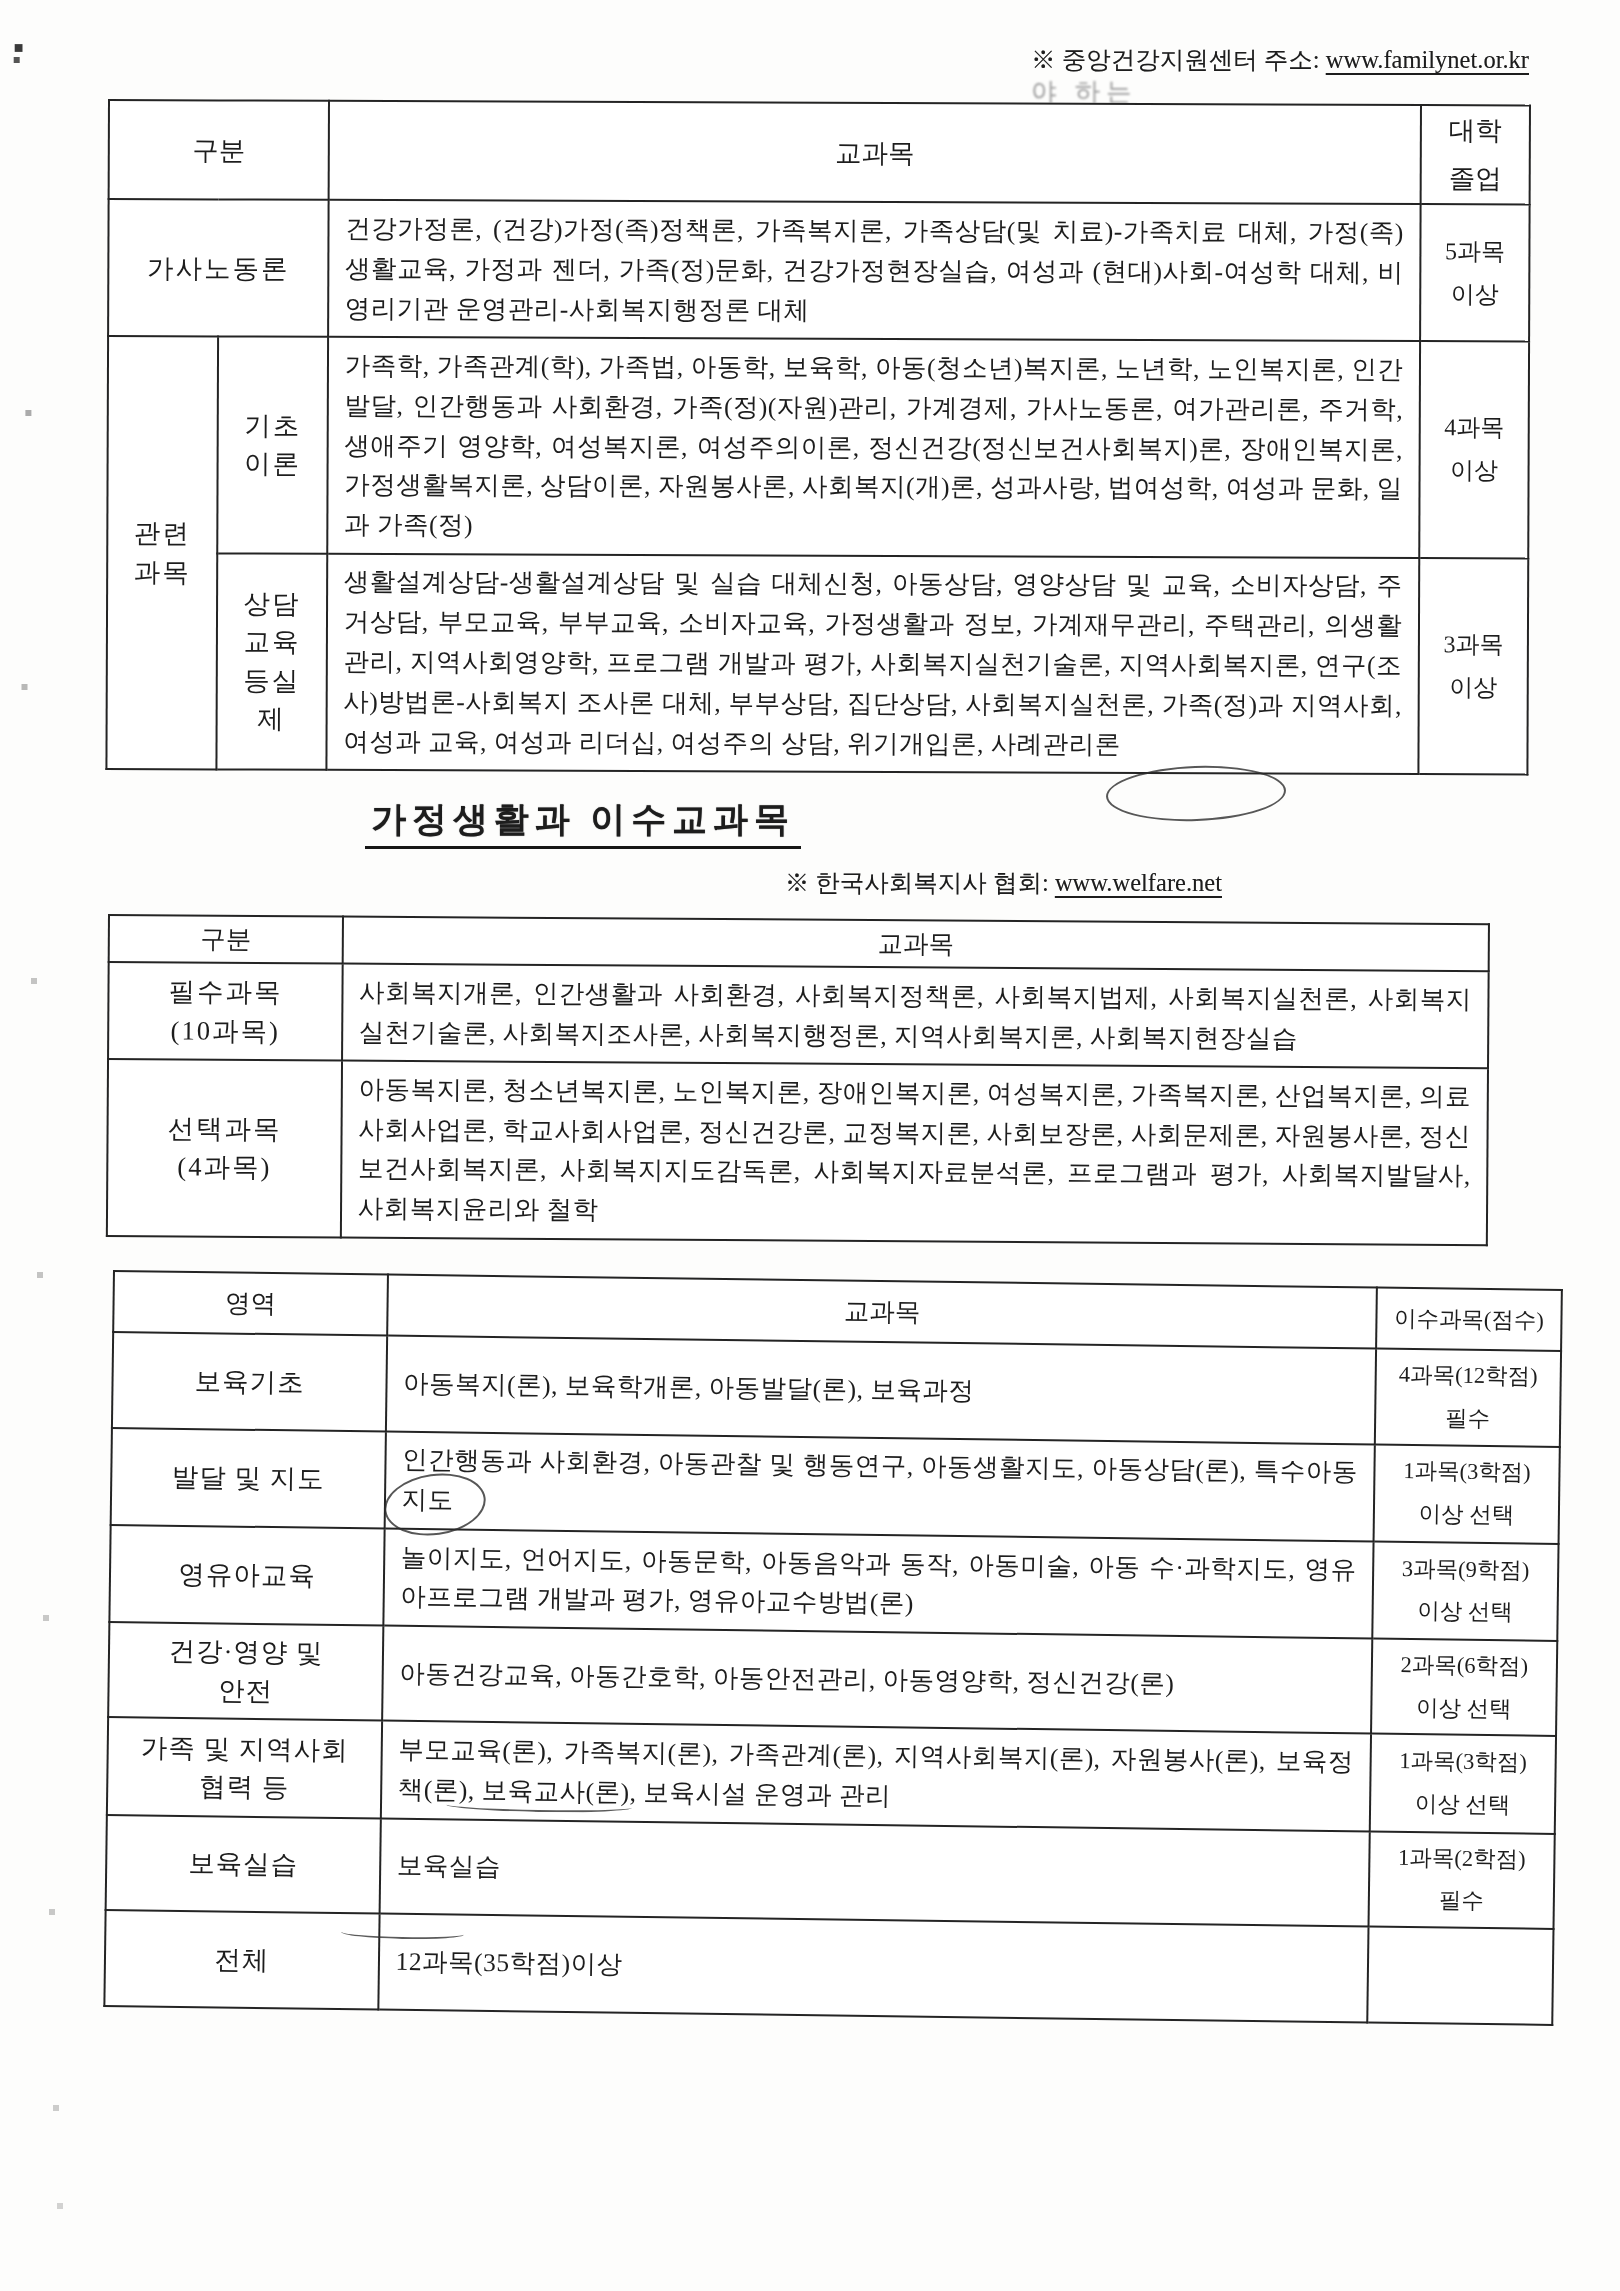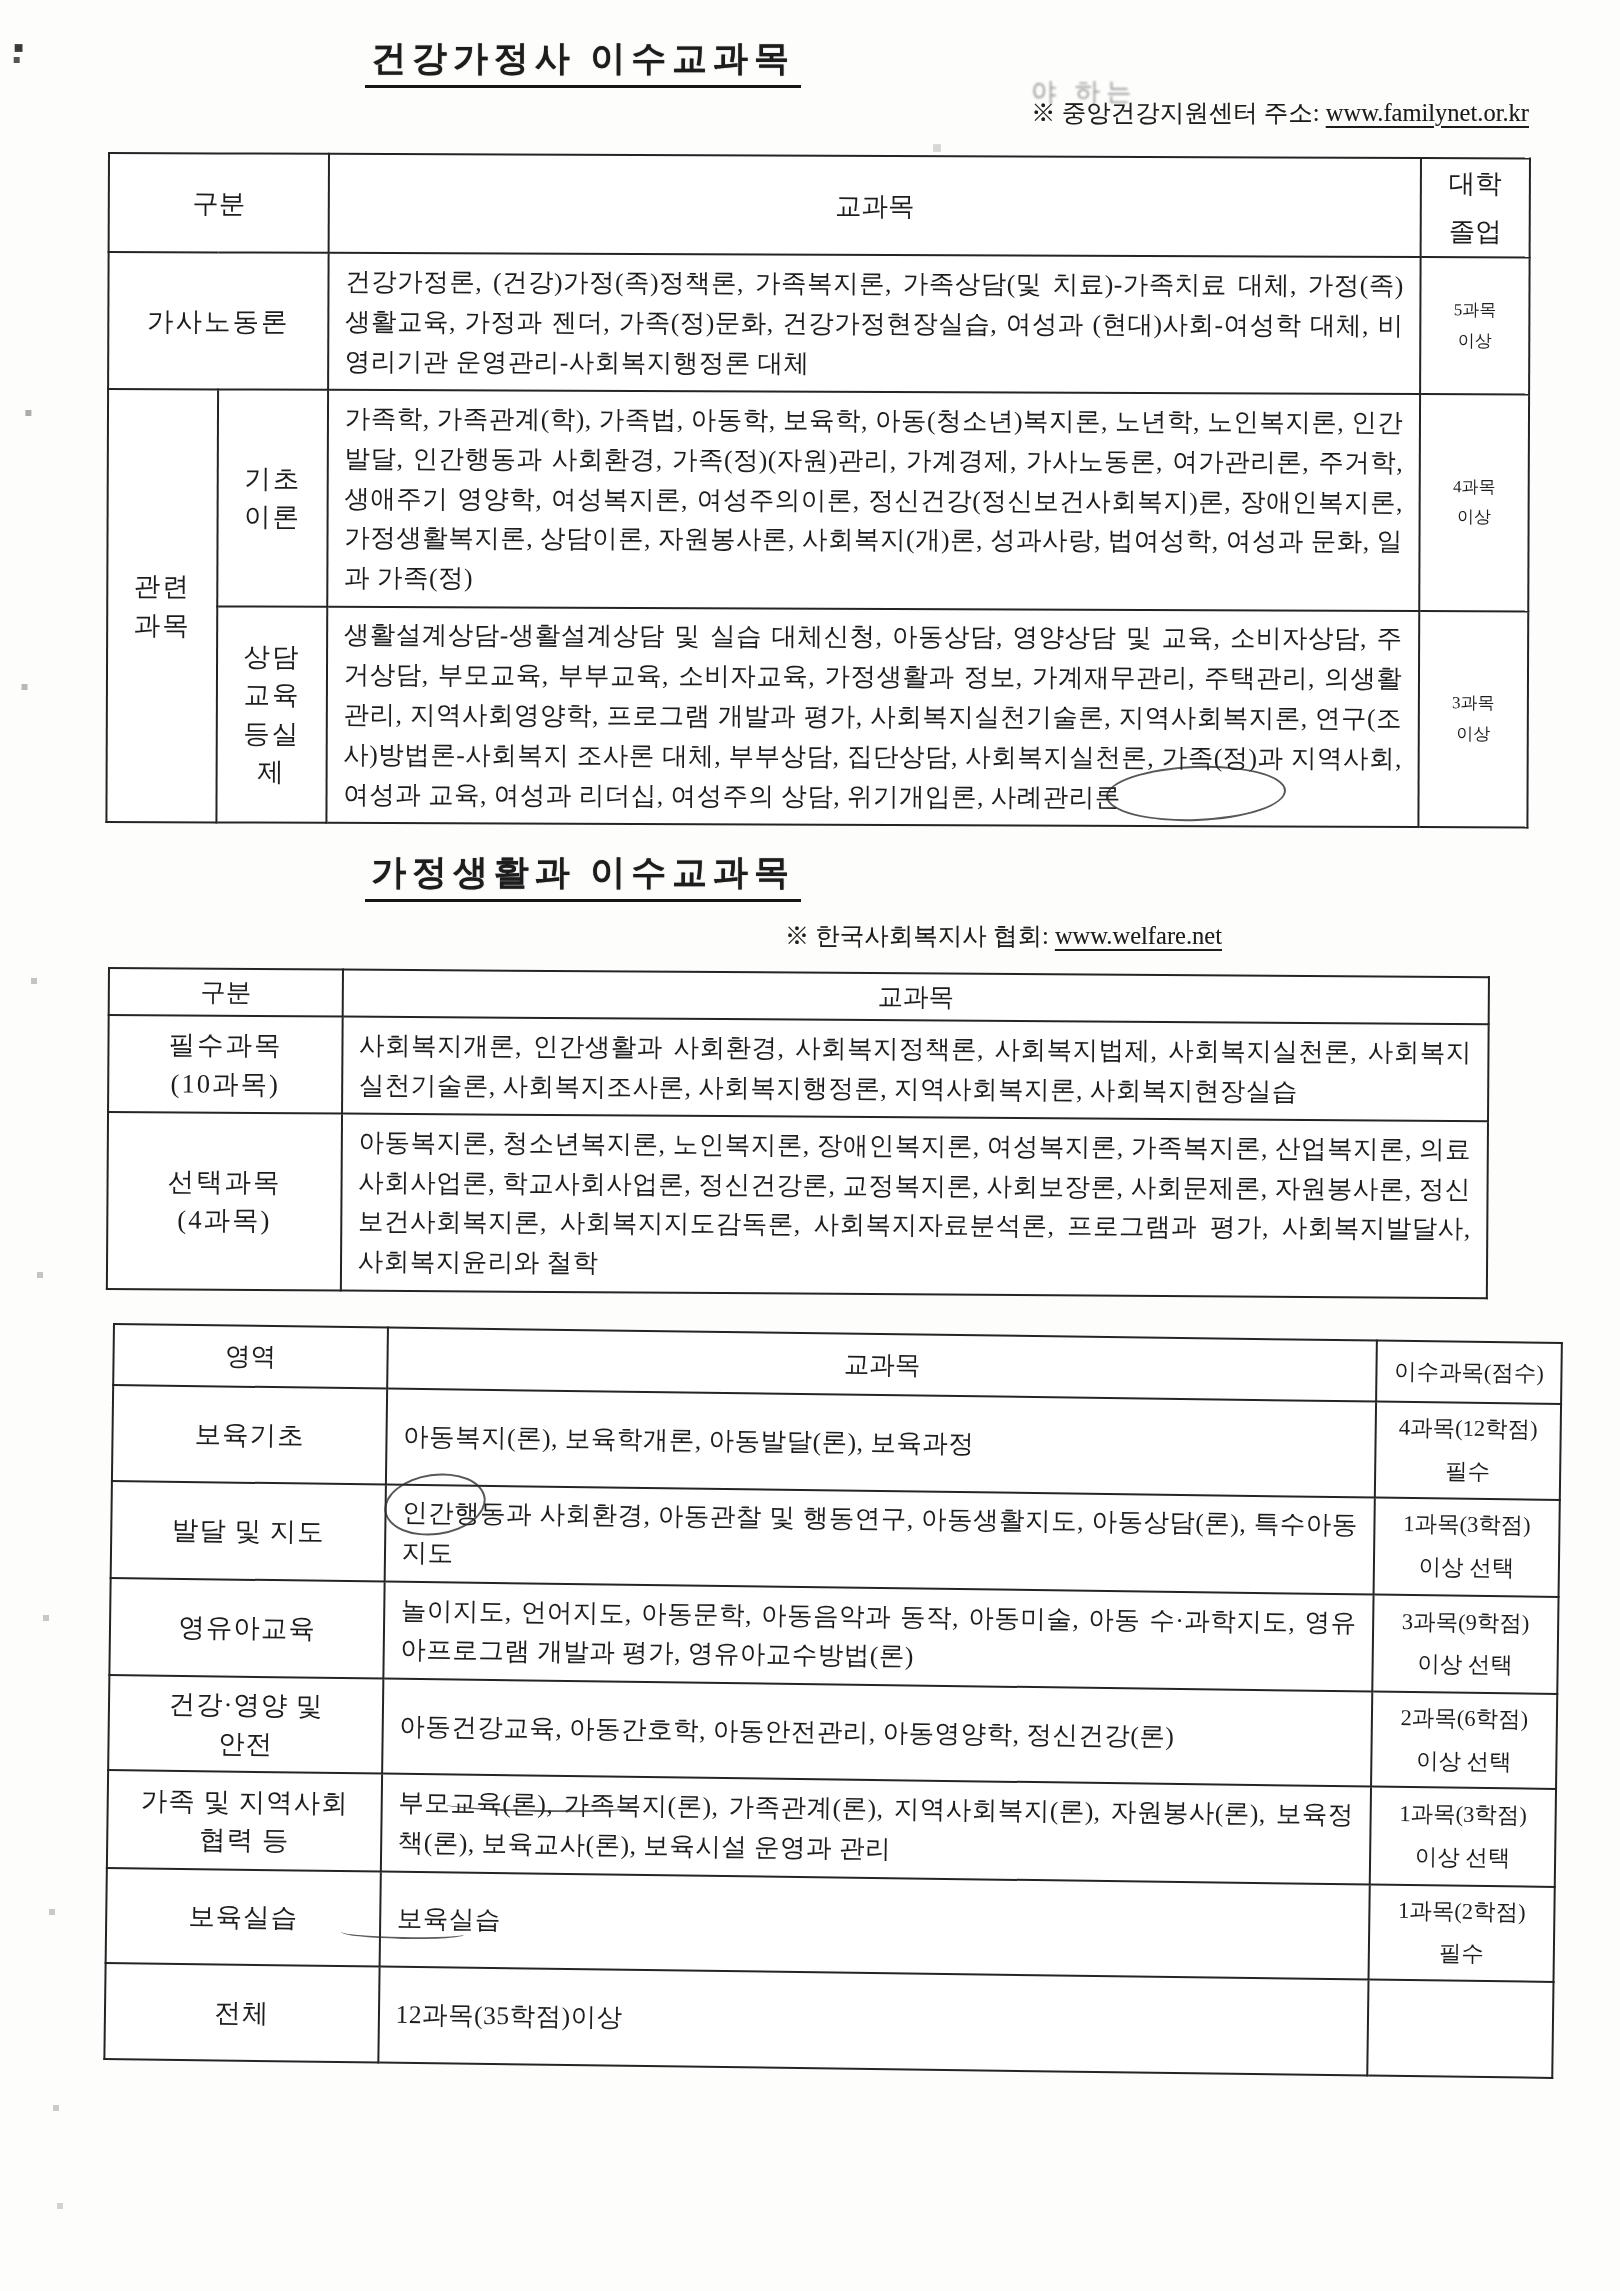--- a/index.html
+++ b/index.html
@@ -51,21 +51,21 @@
   .cat{
     text-align:center;white-space:pre-line;line-height:1.45;
     font-size:26.5px;letter-spacing:2px;
   }
   .courses{
     padding:7.8px 15.7px;line-height:1.56;text-align:justify;
     letter-spacing:0.5px;
   }
   .req{
     text-align:center;white-space:pre-line;line-height:1.8;
-    font-size:17px;
+    font-size:24px;
   }
 
   
   .t1{width:1423px;margin:23.5px 0 0 108px;transform:rotate(.22deg);transform-origin:0 0;}
   .t1 th{height:61px;font-size:26.5px;}
   .t1 .c-group{width:132px;}
   .t1 .c-sub{width:98px;}
   .t1 .c-courses{width:1088px;}
   .t1 .c-req{width:105px;border-radius:32px;}
 
@@ -135,23 +135,20 @@
 <body>
 
 <div class="page">
 
   <div class="ghost">야 하는</div>
   <div class="noise"></div>
 
   <div class="content">
 
     <div class="sec1">
-      <div class="title-row">
-        <span class="sec-title">건강가정사 이수교과목</span>
-      </div>
       <div class="note note1">
         <span>※ 중앙건강지원센터 주소:</span>
         <span class="url">www.familynet.or.kr</span>
       </div>
 
       <table class="t1">
         <tbody>
             <tr>
           <th colspan="2" class="c-cat">구분</th>
           <th class="c-courses">교과목</th>

